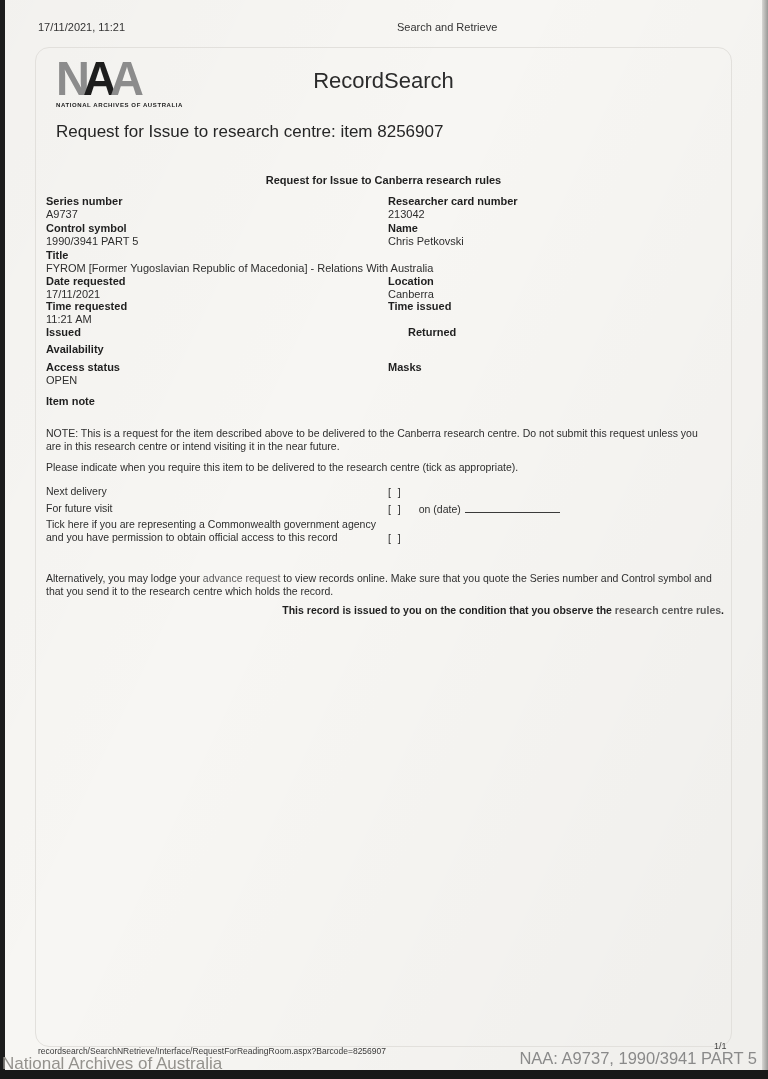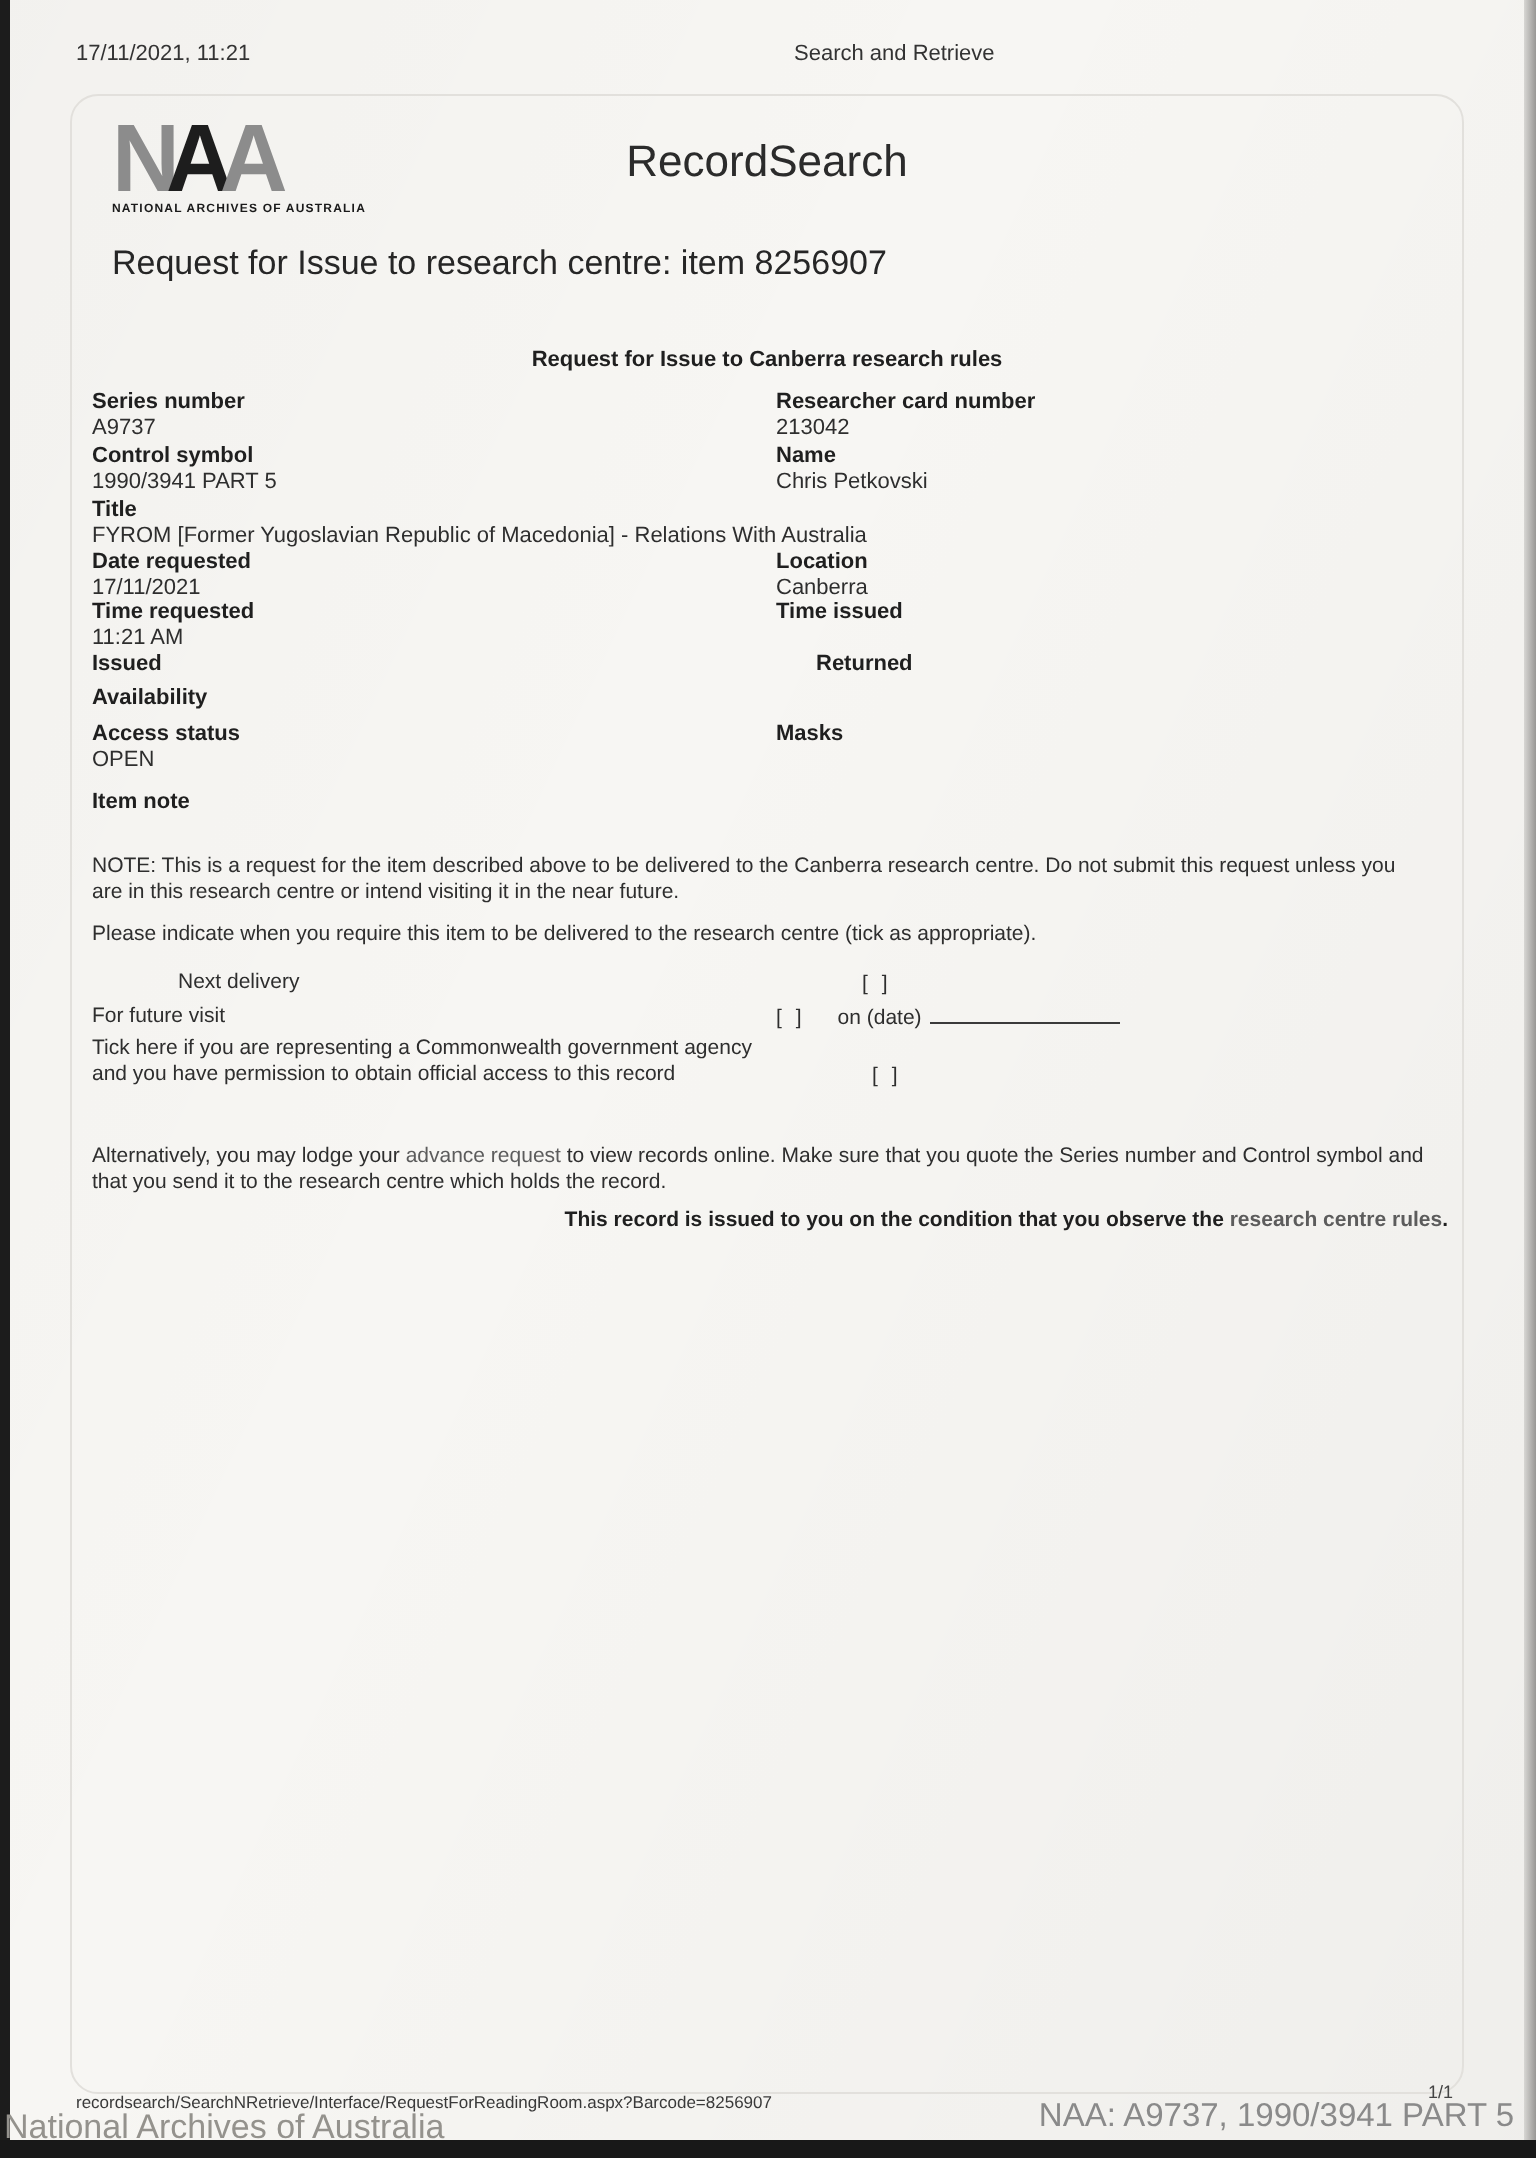--- a/index.html
+++ b/index.html
@@ -56,21 +56,21 @@
   .h17 { height:17px;gap:20px; } .h18 { height:18px; } .h34 { height:34px; } .h16 { height:16px; }
   .full { grid-column:1 / span 2; }
 
   .body-text { font-size:10.5px; line-height:13px; color:#2e2e2e; }
   .note-para     { position:absolute; left:10px; top:379px; width:668px; }
   .indicate-para { position:absolute; left:10px; top:413px; width:668px; }
 
   
   .options { position:absolute; left:10px; top:434px; width:600px; }
   .orow { display:grid; grid-template-columns:342px 1fr; align-items:end; }
-  .orow1 { height:16px;margin-left:43px; } .orow2 { height:17px; } .orow3 { margin-top:3px;gap:48px; }
+  .orow1 { height:16px; } .orow2 { height:17px; } .orow3 { margin-top:3px; }
   .olabel { font-size:10.5px; line-height:13px; color:#2e2e2e; }
   .ocheck { font-size:10.5px; letter-spacing:2px; color:#2e2e2e; white-space:nowrap; }
   .odate  { letter-spacing:0; margin-left:16px; }
   .date-line { display:inline-block; width:95px; border-bottom:1px solid #3a3a3a; height:9px; margin-left:4px; }
 
   .print-para { position:absolute; left:10px; top:501px; width:678px; }
   .alt-para   { position:absolute; left:10px; top:524px; width:678px; }
   .condition  { position:absolute; left:10px; top:556px; width:678px; font-weight:bold; color:#1f1f1f;text-align:right; }
   .soft-link  { color:#5c5c5c; }
 

